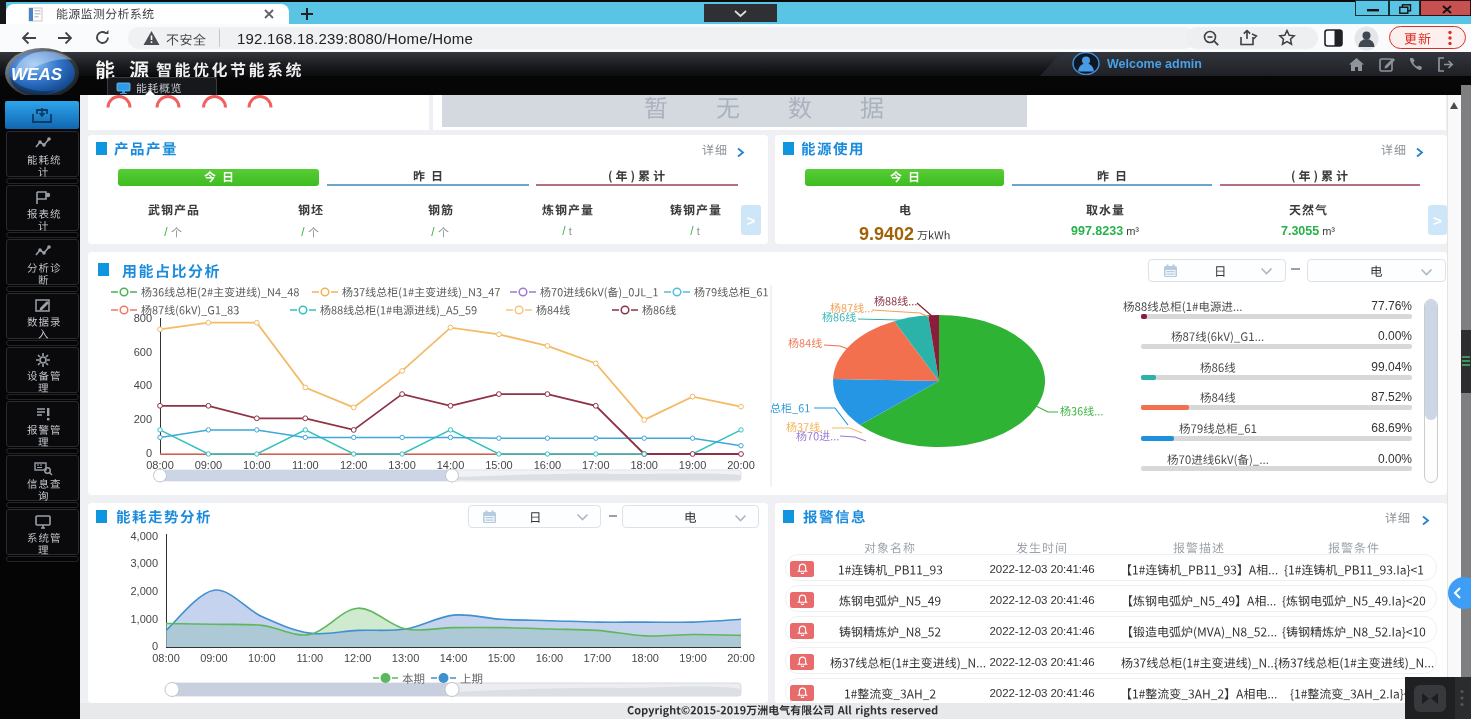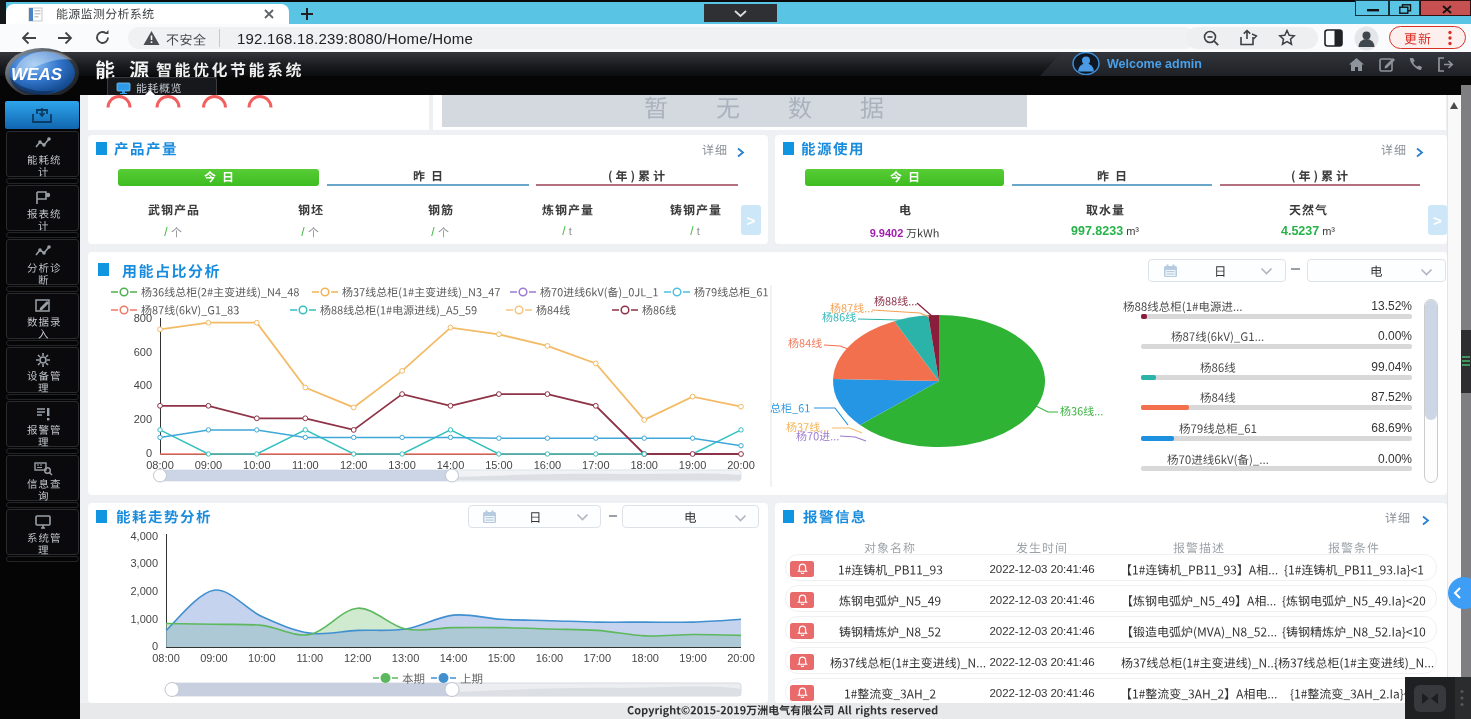--- a/index.html
+++ b/index.html
@@ -859,38 +859,38 @@
   <div class="ab fxc" style="left:493px;top:66px;width:80px">
       <svg class="tr" width="38" height="17" viewBox="0 0 38 17">
         <g fill="#3a3a3a" transform="translate(0,13.4) scale(0.01200,-0.01200)">
           <use href="#q69" x="0"></use>
           <use href="#q70" x="1083"></use>
           <use href="#q71" x="2167"></use>
         </g>
       </svg>
     </div>
   <div class="ab fxc" style="left:70px;top:89px;width:120px">
-      <span style="color:#a21caf;font-size:11px;font-weight:bold">9.9402</span>
+      <span style="color:#a16207;font-size:18px;font-weight:bold">9.9402</span>
       <div style="margin-left:3px;margin-top:1px">
         <svg class="tr" width="34" height="16" viewBox="0 0 34 16">
           <g fill="#3a3a3a" transform="translate(0,12.3) scale(0.01100,-0.01100)">
             <use href="#q72" x="0"></use>
             <use href="#q73" x="1000"></use>
             <use href="#q74" x="1552"></use>
             <use href="#q75" x="2430"></use>
           </g>
         </svg>
       </div>
     </div>
   <div class="ab fxc" style="left:270px;top:89px;width:120px">
       <span style="color:#27b24a;font-size:12.5px;font-weight:bold">997.8233</span>
       <span style="color:#3a3a3a;font-size:11px;margin-left:3px">m³</span>
     </div>
   <div class="ab fxc" style="left:473px;top:89px;width:120px">
-      <span style="color:#27b24a;font-size:12.5px;font-weight:bold">4.5237</span>
+      <span style="color:#27b24a;font-size:12.5px;font-weight:bold">7.3055</span>
       <span style="color:#3a3a3a;font-size:11px;margin-left:3px">m³</span>
     </div>
   <div class="ab fxc" style="left:653px;top:70px;width:19px;height:30px;background:#cde7f8;border-radius:3px;color:#fff;font-size:15px;font-weight:bold">&gt;</div>
 </div>
 <div class="card" style="left:88px;top:252px;width:1359px;height:243px">
   <div class="sqr" style="left:10px;top:11px"></div>
   <div class="ab" style="left:34px;top:8px">
       <svg class="tr" width="98" height="21" viewBox="0 0 98 21">
         <g fill="#1a8cdd" transform="translate(0,16.8) scale(0.01500,-0.01500)">
           <use href="#q65" x="0"></use>
@@ -1447,21 +1447,21 @@
           <use href="#q88" x="5792"></use>
           <use href="#q34" x="6130"></use>
           <use href="#q94" x="7130"></use>
           <use href="#q95" x="7468"></use>
           <use href="#q109" x="8027"></use>
           <use href="#q109" x="8305"></use>
           <use href="#q109" x="8583"></use>
         </g>
       </svg>
     </div>
-  <div class="ab" style="left:1224px;top:47px;width:100px;font-size:12px;color:#333;text-align:right">13.52%</div>
+  <div class="ab" style="left:1224px;top:47px;width:100px;font-size:12px;color:#333;text-align:right">77.76%</div>
   <div class="ab" style="left:1224px;top:77px;width:100px;font-size:12px;color:#333;text-align:right">0.00%</div>
   <div class="ab" style="left:1224px;top:108px;width:100px;font-size:12px;color:#333;text-align:right">99.04%</div>
   <div class="ab" style="left:1224px;top:138px;width:100px;font-size:12px;color:#333;text-align:right">87.52%</div>
   <div class="ab" style="left:1224px;top:169px;width:100px;font-size:12px;color:#333;text-align:right">68.69%</div>
   <div class="ab" style="left:1224px;top:200px;width:100px;font-size:12px;color:#333;text-align:right">0.00%</div>
   <div class="ab" style="left:1053px;top:62px;width:271px;height:5px;background:#d8d8d8;border-radius:2px">
       <div style="width:6px;height:5px;background:#8a1c3c;border-radius:2px"></div>
     </div>
   <div class="ab" style="left:1053px;top:92px;width:271px;height:5px;background:#d8d8d8;border-radius:2px"></div>
   <div class="ab" style="left:1053px;top:123px;width:271px;height:5px;background:#d8d8d8;border-radius:2px">

